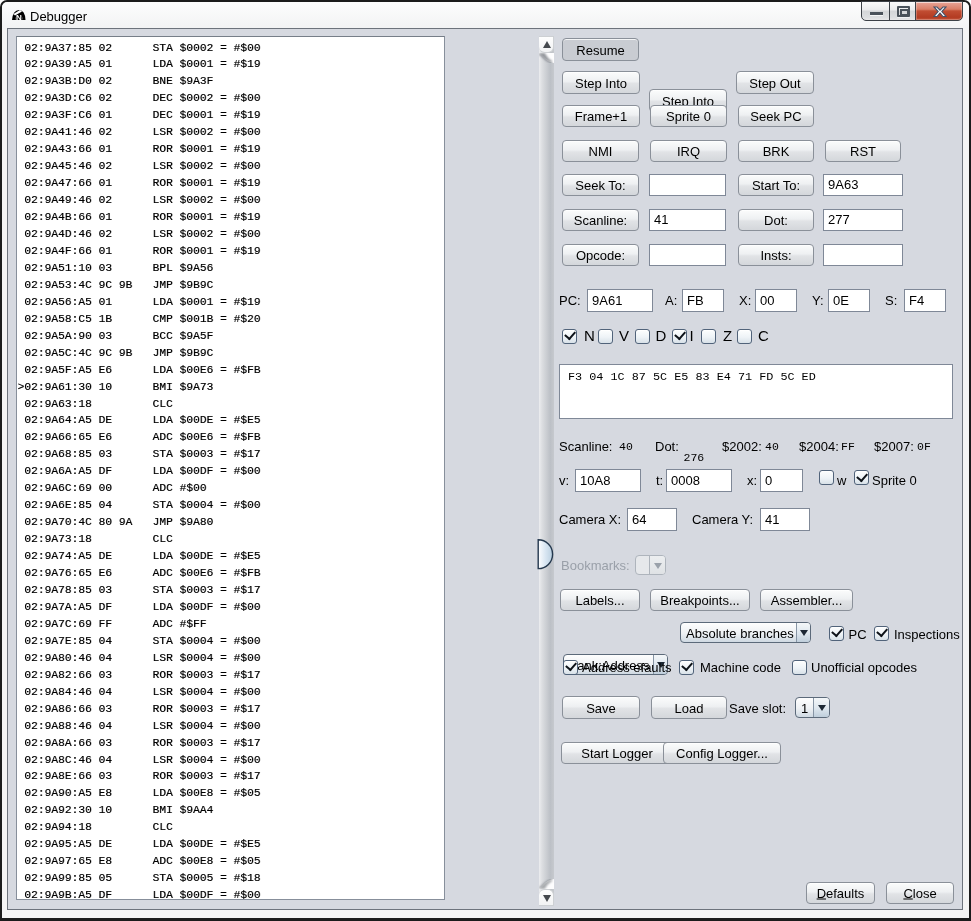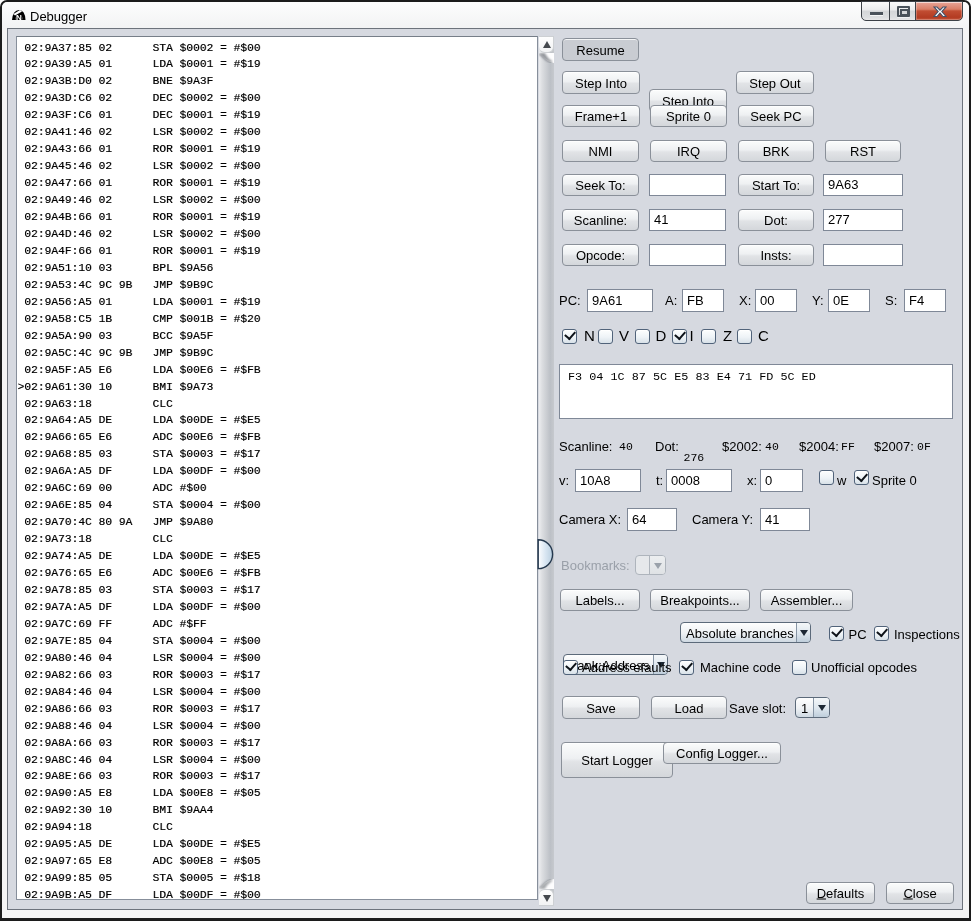--- a/index.html
+++ b/index.html
@@ -23,21 +23,21 @@
   background:linear-gradient(to bottom,#e8a598,#d97e67 40%,#c14d32 50%,#b33b22 85%,#c4573d);
   box-shadow:inset 0 1px 0 rgba(255,255,255,.45), inset 0 0 0 1px rgba(255,255,255,.25); }
 #cap-min .glyph { position:absolute; left:8px; top:10px; width:13px; height:3px;
   background:#4a525a; box-shadow:0 1px 0 rgba(255,255,255,.7); }
 #cap-max .glyph { position:absolute; left:7px; top:4px; width:13px; height:11px;
   border:2px solid #4a525a; border-radius:1px; box-shadow:0 1px 0 rgba(255,255,255,.6); }
 #cap-max .glyph:after { content:""; position:absolute; left:1px; top:1px; width:5px; height:3px;
   border:2px solid #4a525a; }
 #cap-close svg { position:absolute; left:17px; top:4px; }
 
-#disasm-frame { position:absolute; left:8px; top:7px; width:522px; height:864px;
+#disasm-frame { position:absolute; left:8px; top:7px; width:429px; height:864px;
   border:1px solid #878f9b; background:#fff; border-top-color:#767e88; }
 #disasm { position:absolute; left:0px; top:2.5px; width:100%; height:860px; overflow:hidden;
   font-family:"Liberation Mono", monospace; font-size:11.25px; line-height:16.95px;
   white-space:pre; color:#000; padding-left:0.5px;
   text-shadow:0.4px 0 0 rgba(0,0,0,0.45); }
 
 #sbar { position:absolute; left:531px; top:7px; width:15px; height:870px;
   background:linear-gradient(to right,#eceDef,#dcdee1 20%,#bcc0c6 75%,#c6c9ce); }
 .sbtn { position:absolute; left:0; width:15px; height:17px;
   background:linear-gradient(to bottom,#fefefe,#f2f3f4); border:1px solid #cdd0d3; border-left:none; }
@@ -335,21 +335,21 @@
           <span>Save</span>
         </div>
       <div class="btn" style="left:643px;top:667px;width:76px;height:23px">
           <span>Load</span>
         </div>
       <div class="lbl" style="left:721px;top:671.5px">Save slot:</div>
       <div class="combo sm" style="left:787px;top:668px;width:35px;height:21px">
           <div class="txt">1</div>
           <div class="arr"></div>
         </div>
-      <div class="btn" style="left:553px;top:713px;width:112px;height:36px">
+      <div class="btn" style="left:553px;top:713px;width:112px;height:22px">
           <span>Start Logger</span>
         </div>
       <div class="btn" style="left:655px;top:713px;width:118px;height:22px">
           <span>Config Logger...</span>
         </div>
       <div class="btn" style="left:798px;top:853px;width:69px;height:22px">
           <span><u>D</u>efaults</span>
         </div>
       <div class="btn" style="left:878px;top:853px;width:68px;height:22px">
           <span><u>C</u>lose</span>

